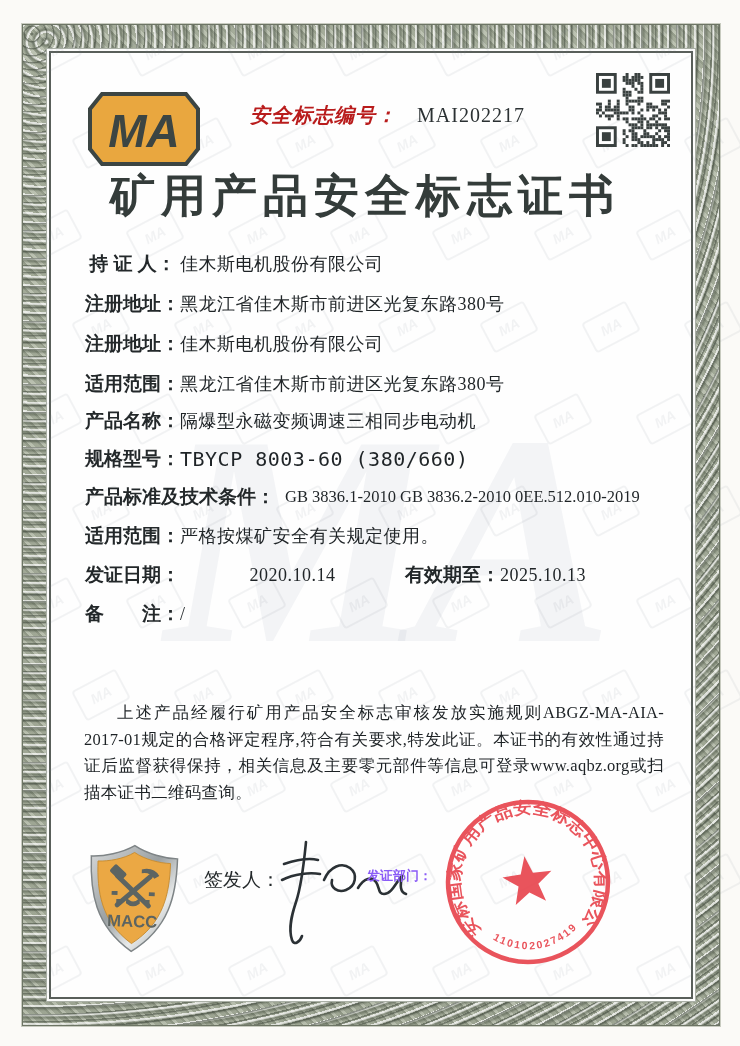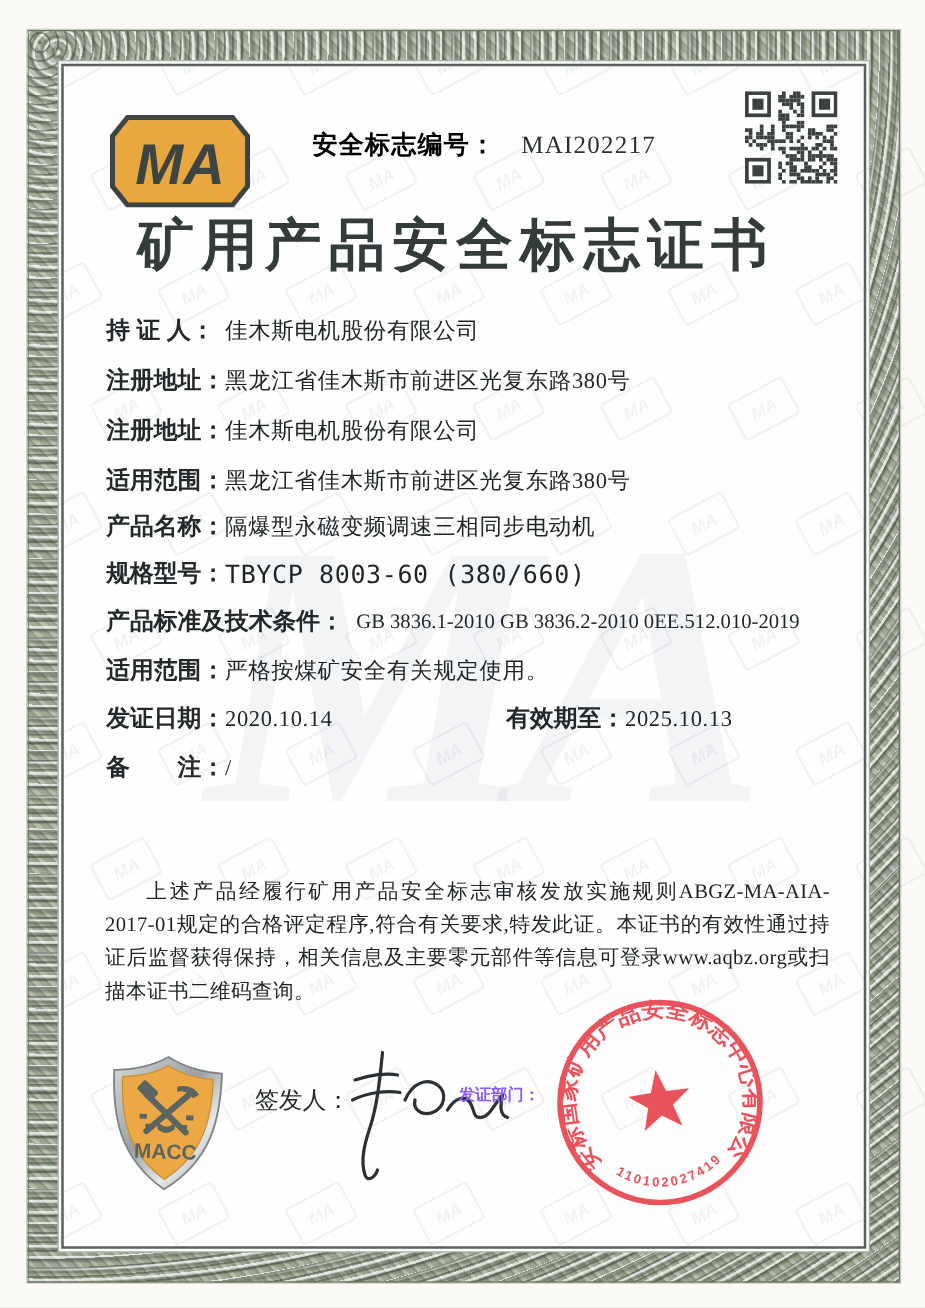--- a/index.html
+++ b/index.html
@@ -18,28 +18,28 @@
   
   .wm-tile{position:absolute;width:46px;height:30px;border:2px solid currentColor;border-radius:4px;
     color:#7d8793;opacity:.09;transform:rotate(-28deg);display:flex;align-items:center;justify-content:center;
     font-weight:bold;font-style:italic;font-size:14px;pointer-events:none;}
   .wm-big{position:absolute;left:110px;top:400px;width:540px;text-align:center;
     font:italic 900 300px "Liberation Serif",serif;letter-spacing:-18px;color:rgba(105,120,135,.07);
     pointer-events:none;line-height:280px;}
   
   .badge-ma{position:absolute;left:88px;top:92px;width:112px;height:74px;}
   .header-no{position:absolute;left:250px;top:102px;font-size:20px;display:flex;align-items:baseline;}
-  .header-no .lbl{font-weight:bold;letter-spacing:1px;color:#000000;}
+  .header-no .lbl{font-weight:bold;letter-spacing:1px;color:#b91c1c;font-style:italic;}
   .header-no .val{font-family:"Liberation Serif",serif;margin-left:20px;letter-spacing:1px;color:#2b3133;}
   .qr{position:absolute;left:596px;top:73px;width:74px;height:74px;}
   .cert-title{position:absolute;left:0;right:10px;top:166px;text-align:center;
     font-family:"Liberation Serif",serif;font-weight:900;font-size:45px;letter-spacing:6px;color:#343c3a;}
   
   .fields{position:absolute;left:85px;right:80px;top:246px;}
-  .row{display:flex;align-items:center;height:36px;}
+  .row{display:flex;align-items:center;height:36px;text-align:center;}
   .row .lbl{flex:none;width:95px;font-weight:bold;font-size:19px;color:#23282a;white-space:nowrap;}
   .row .val{font-family:"Liberation Serif",serif;font-size:18px;color:#1f2427;letter-spacing:.5px;white-space:nowrap;}
   .row.long .lbl{width:auto;margin-right:10px;}
   .row.long .val{font-size:16.5px;letter-spacing:0;}
   .row .val.mono{font-family:"DejaVu Sans Mono",monospace;font-size:20px;}
   .row .val.w225{width:225px;flex:none;}
   .mb4{margin-bottom:4px}.mb1{margin-bottom:1px}.mb2{margin-bottom:2px}.mb3{margin-bottom:3px}
   
   .notice{position:absolute;left:84px;right:76px;top:700px;text-indent:2em;text-align:justify;
     font-family:"Liberation Serif",serif;font-size:16.5px;line-height:26.5px;color:#1d2225;letter-spacing:.3px;}

